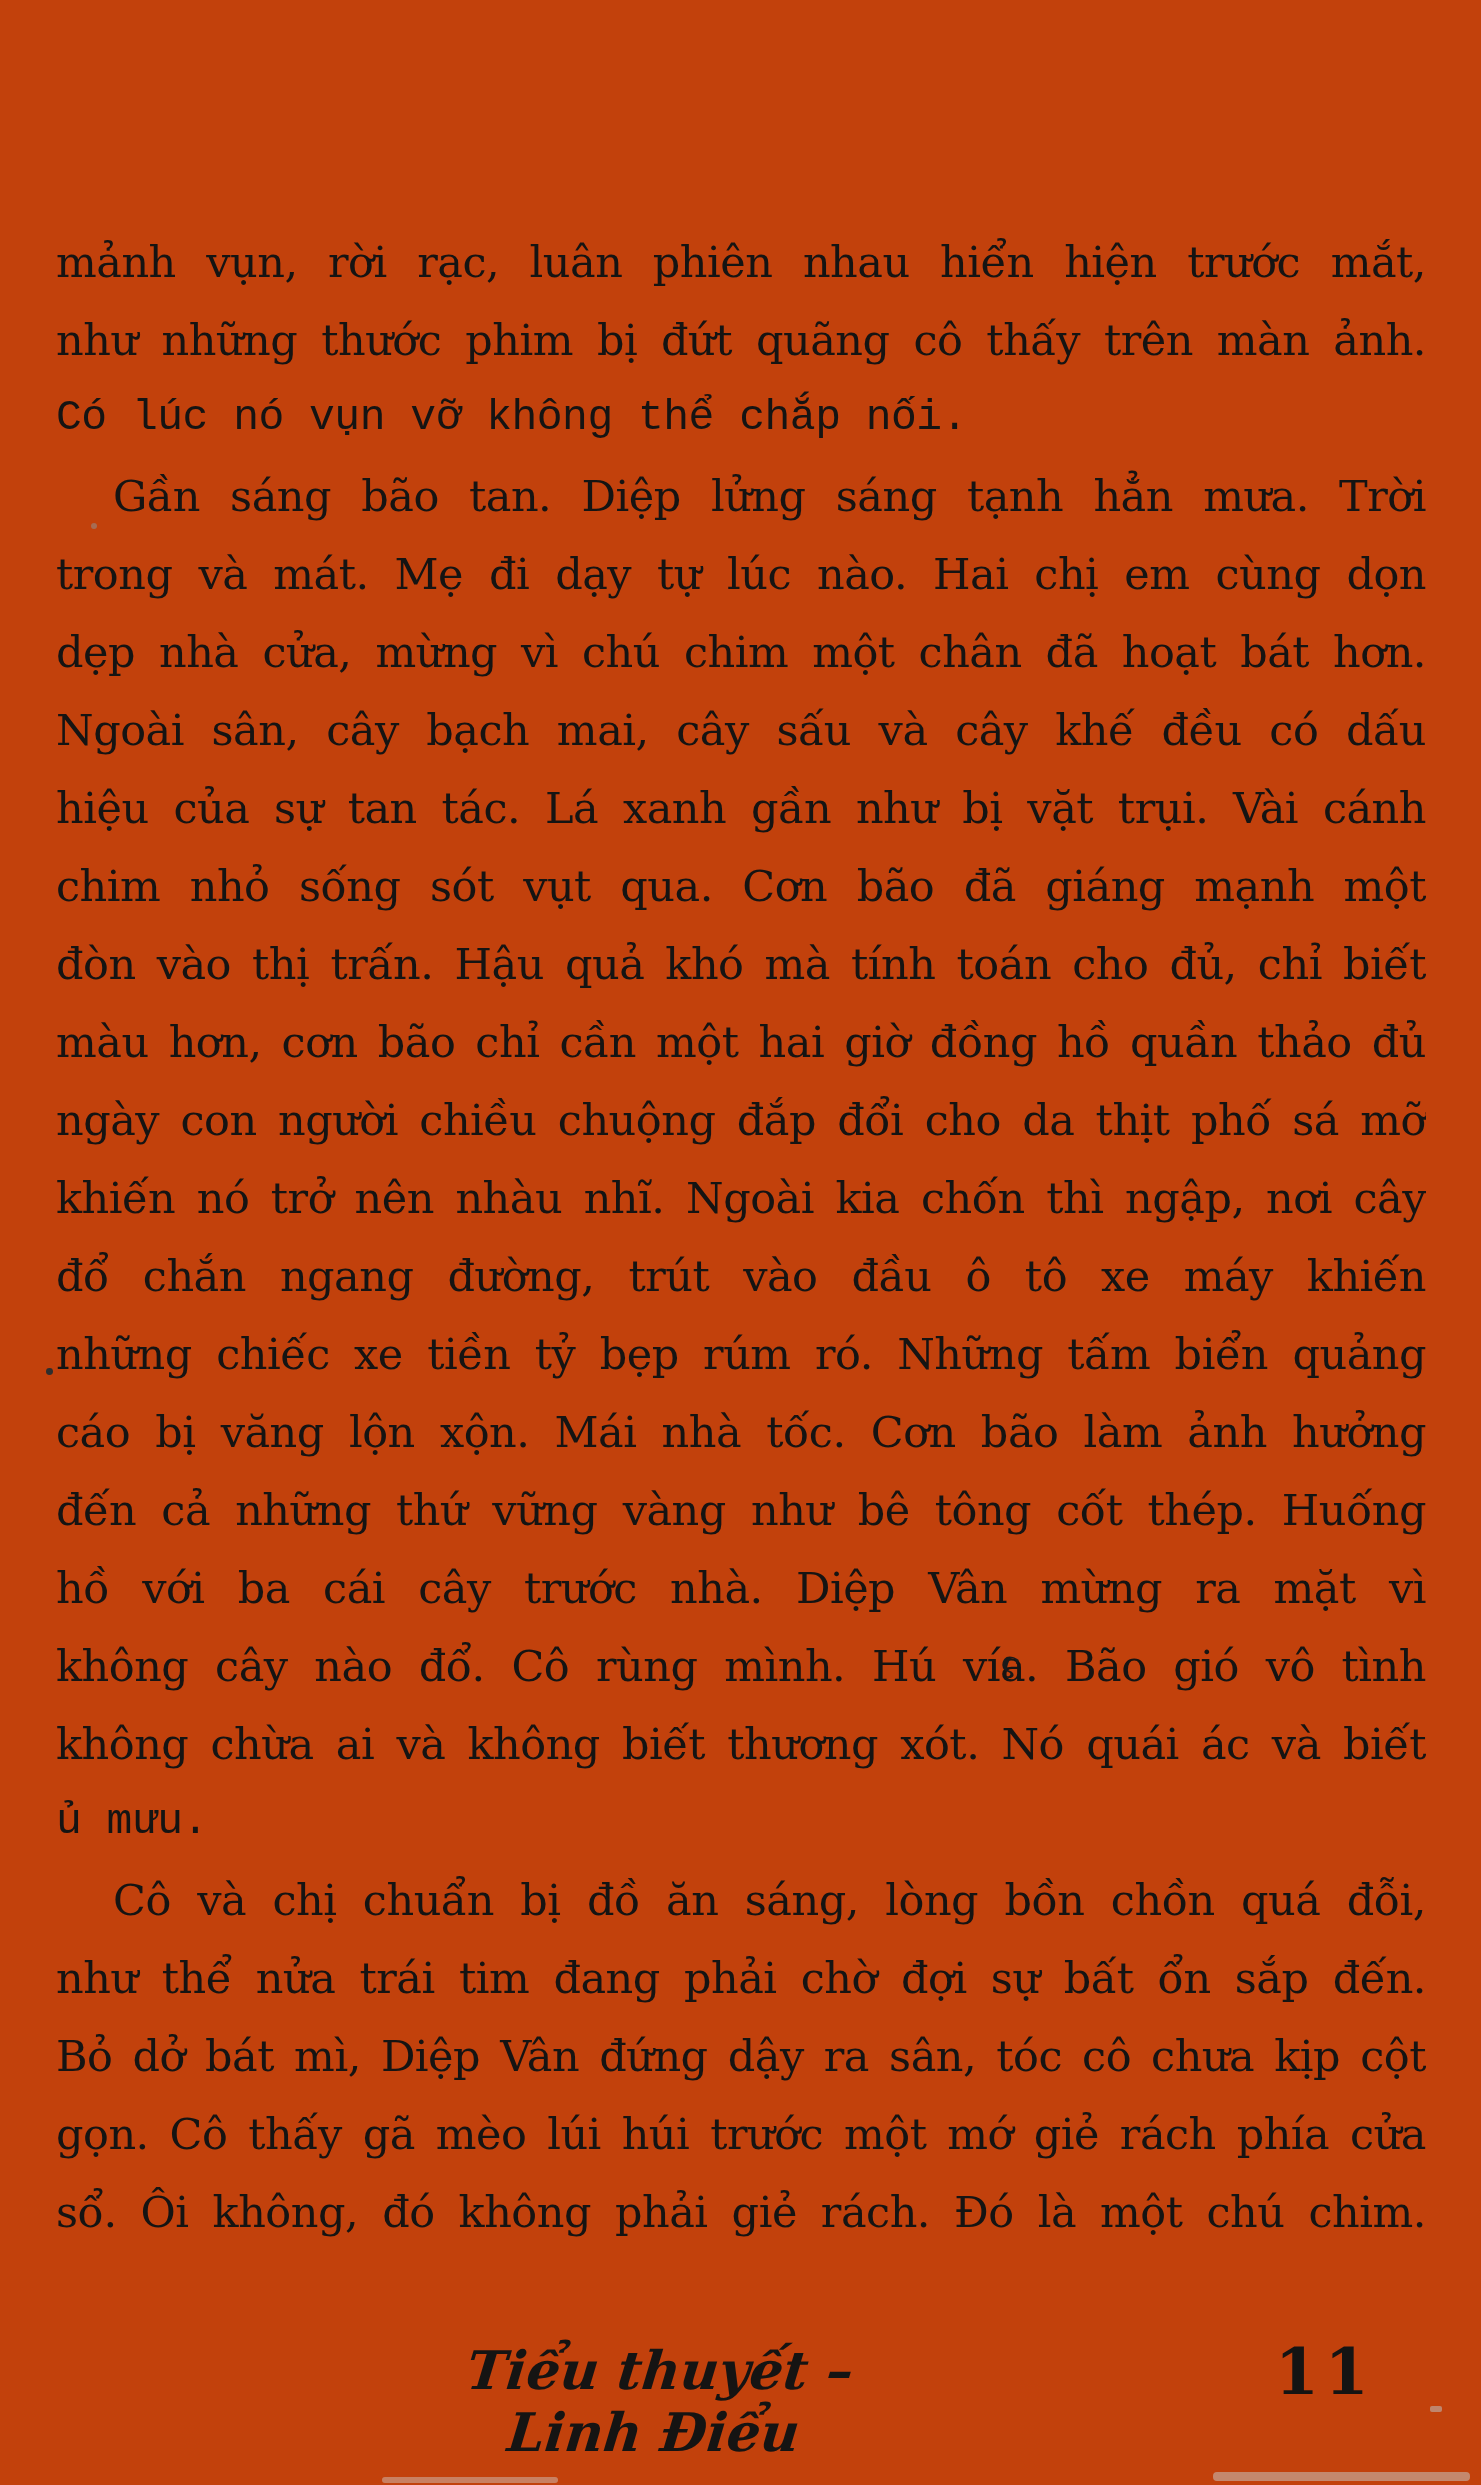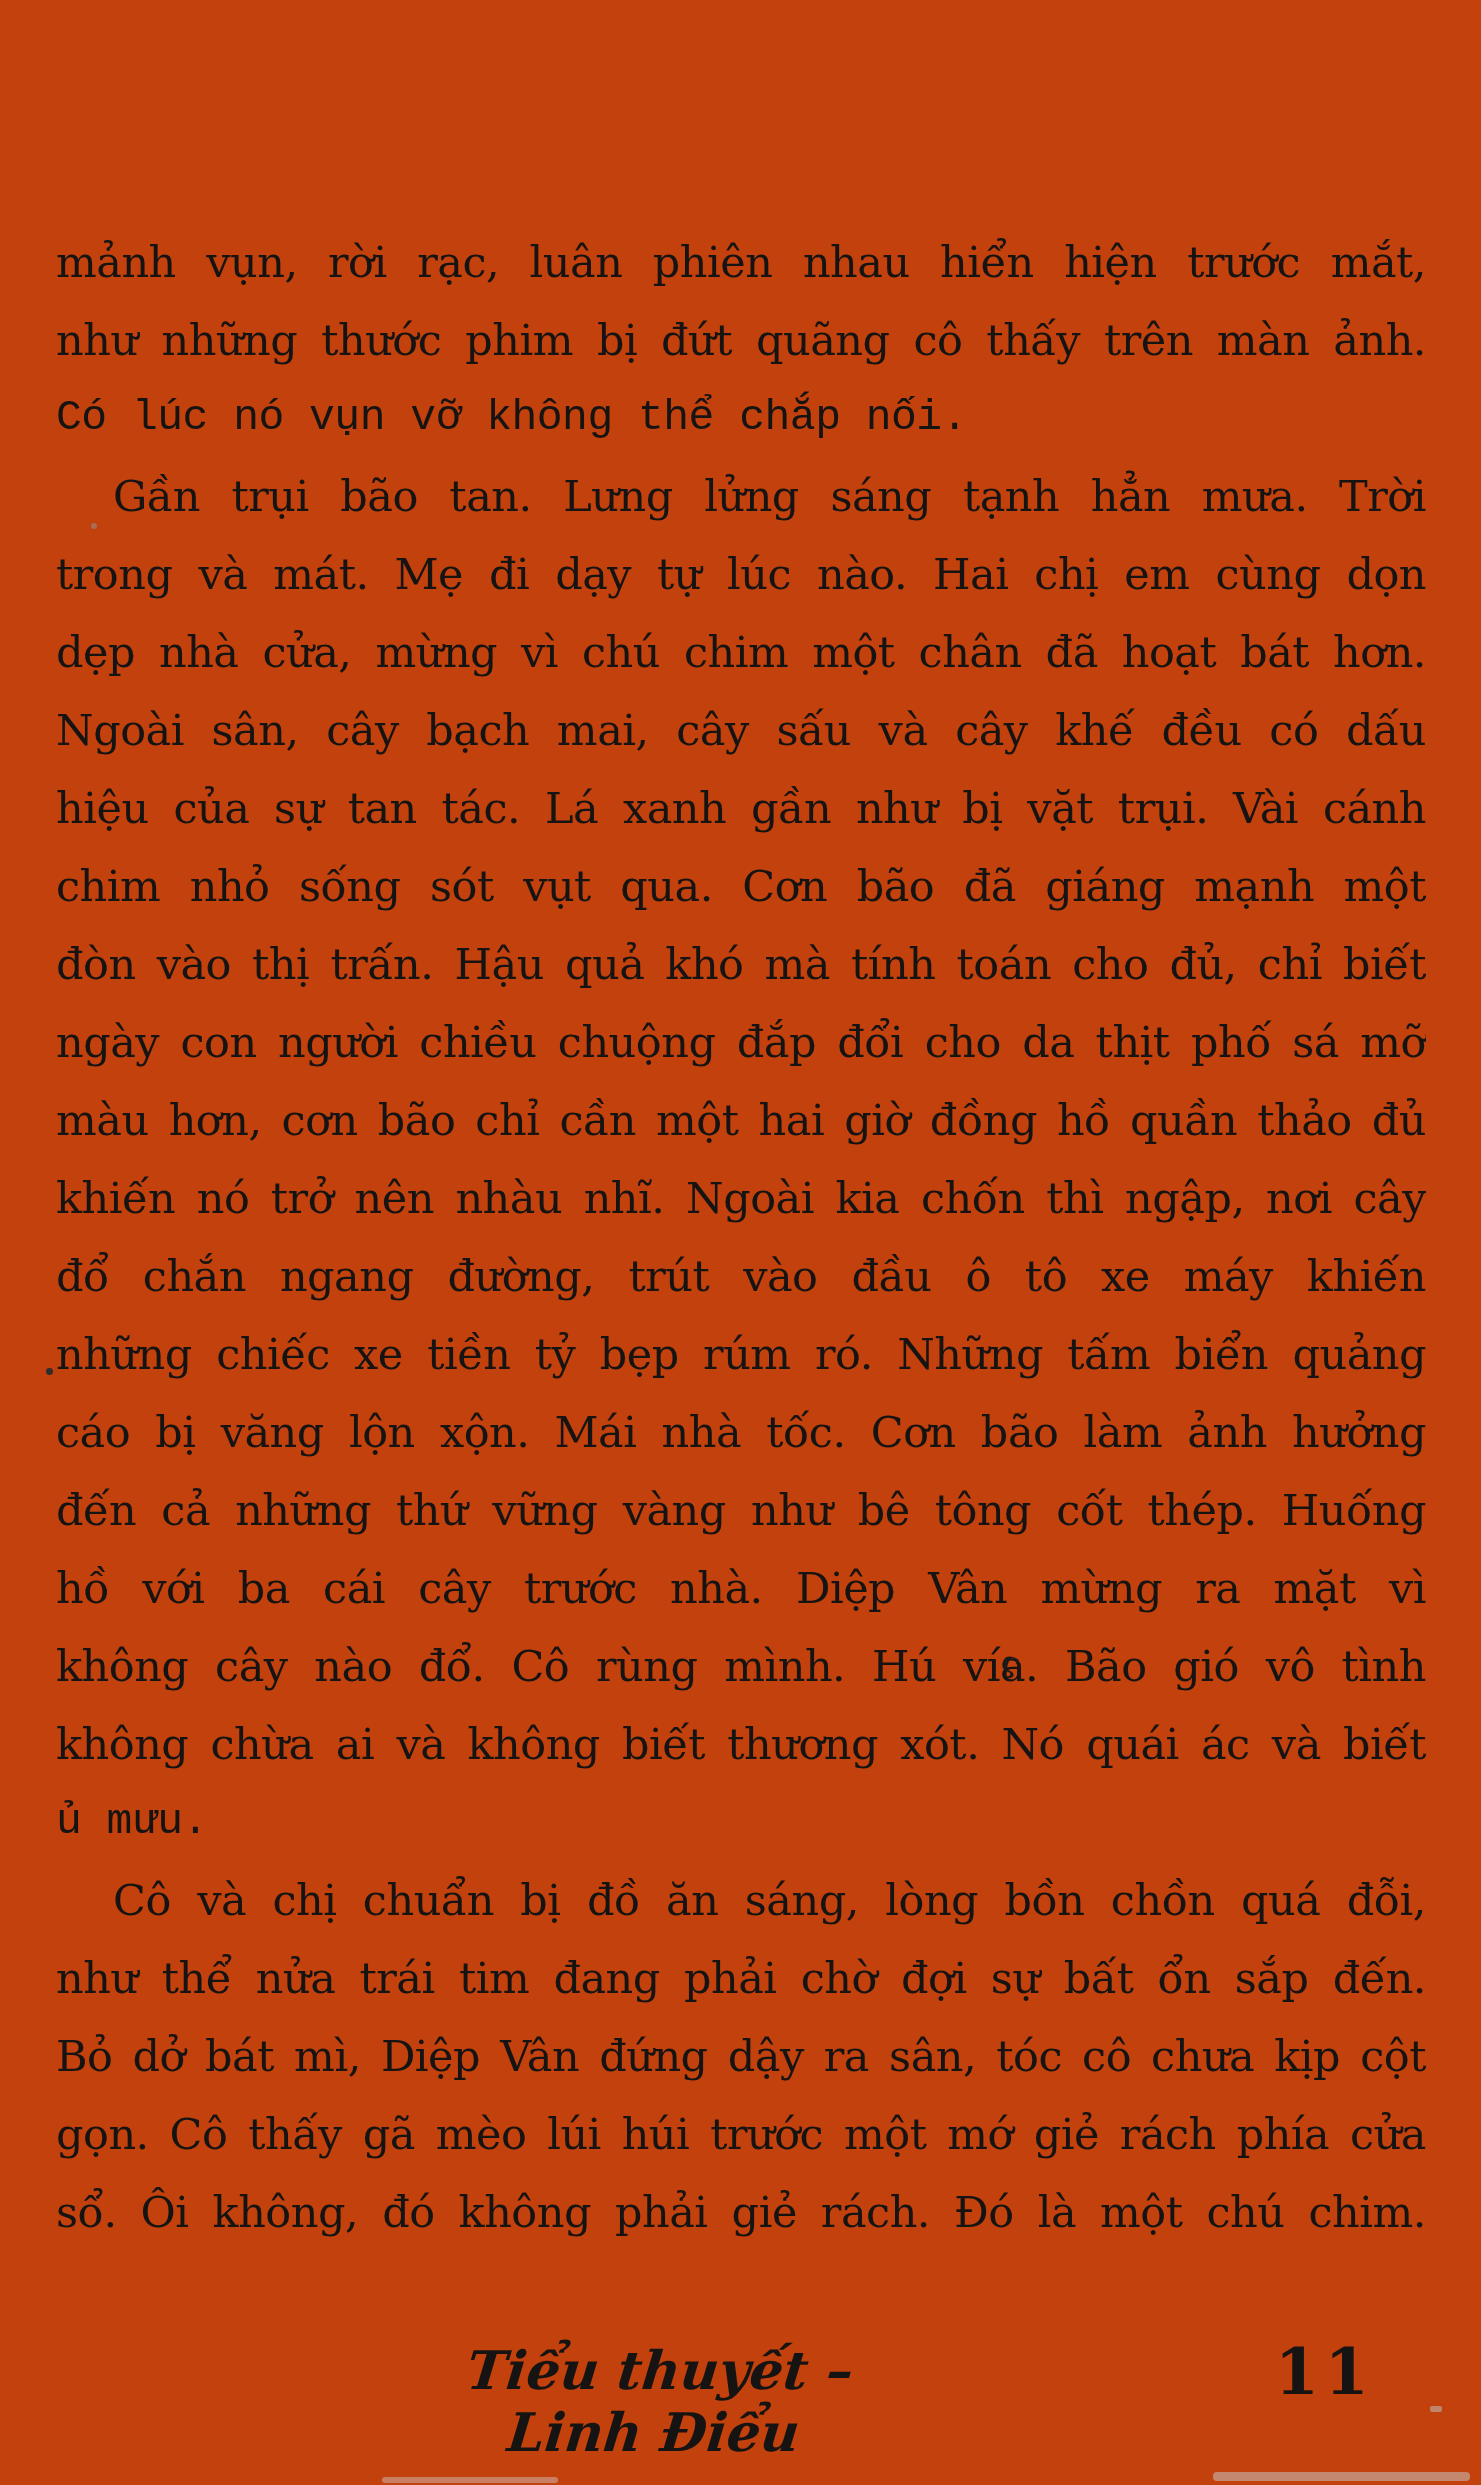--- a/index.html
+++ b/index.html
@@ -104,29 +104,29 @@
 <body>
 
 <div class="page">
 
   <div class="body-text">
 
     <div class="ln">mảnh vụn, rời rạc, luân phiên nhau hiển hiện trước mắt,</div>
     <div class="ln">như những thước phim bị đứt quãng cô thấy trên màn ảnh.</div>
     <div class="ln end">Có lúc nó vụn vỡ không thể chắp nối.</div>
 
-    <div class="ln indent">Gần trụi bão tan. Lưng lửng sáng tạnh hẳn mưa. Trời</div>
+    <div class="ln indent">Gần sáng bão tan. Diệp lửng sáng tạnh hẳn mưa. Trời</div>
     <div class="ln">trong và mát. Mẹ đi dạy tự lúc nào. Hai chị em cùng dọn</div>
     <div class="ln">dẹp nhà cửa, mừng vì chú chim một chân đã hoạt bát hơn.</div>
     <div class="ln">Ngoài sân, cây bạch mai, cây sấu và cây khế đều có dấu</div>
     <div class="ln">hiệu của sự tan tác. Lá xanh gần như bị vặt trụi. Vài cánh</div>
     <div class="ln">chim nhỏ sống sót vụt qua. Cơn bão đã giáng mạnh một</div>
     <div class="ln">đòn vào thị trấn. Hậu quả khó mà tính toán cho đủ, chỉ biết</div>
+    <div class="ln">màu hơn, cơn bão chỉ cần một hai giờ đồng hồ quần thảo đủ</div>
     <div class="ln">ngày con người chiều chuộng đắp đổi cho da thịt phố sá mỡ</div>
-    <div class="ln">màu hơn, cơn bão chỉ cần một hai giờ đồng hồ quần thảo đủ</div>
     <div class="ln">khiến nó trở nên nhàu nhĩ. Ngoài kia chốn thì ngập, nơi cây</div>
     <div class="ln">đổ chắn ngang đường, trút vào đầu ô tô xe máy khiến</div>
     <div class="ln">những chiếc xe tiền tỷ bẹp rúm ró. Những tấm biển quảng</div>
     <div class="ln">cáo bị văng lộn xộn. Mái nhà tốc. Cơn bão làm ảnh hưởng</div>
     <div class="ln">đến cả những thứ vững vàng như bê tông cốt thép. Huống</div>
     <div class="ln">hồ với ba cái cây trước nhà. Diệp Vân mừng ra mặt vì</div>
     <div class="ln">không cây nào đổ. Cô rùng mình. Hú vía. Bão gió vô tình</div>
     <div class="ln">không chừa ai và không biết thương xót. Nó quái ác và biết</div>
     <div class="ln end">ủ mưu.</div>
 

